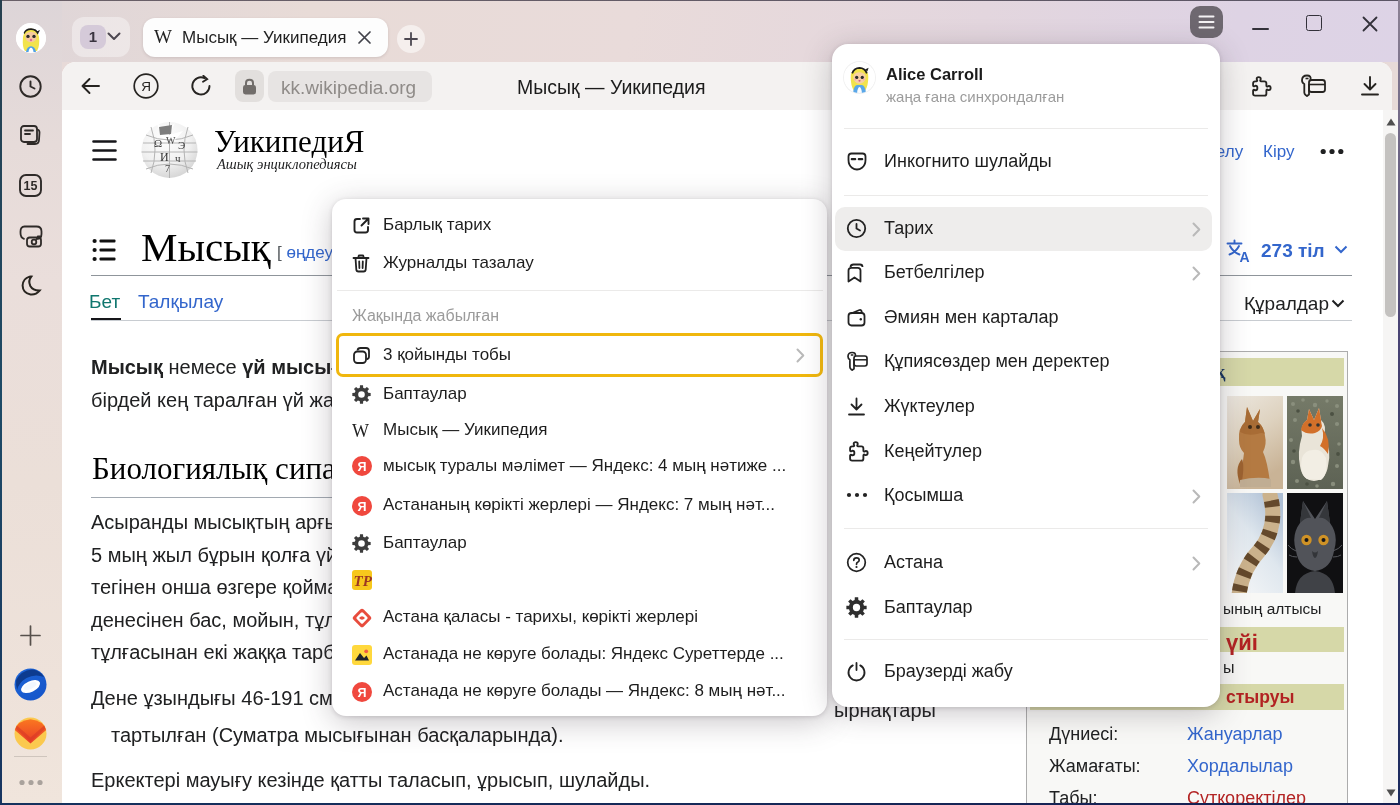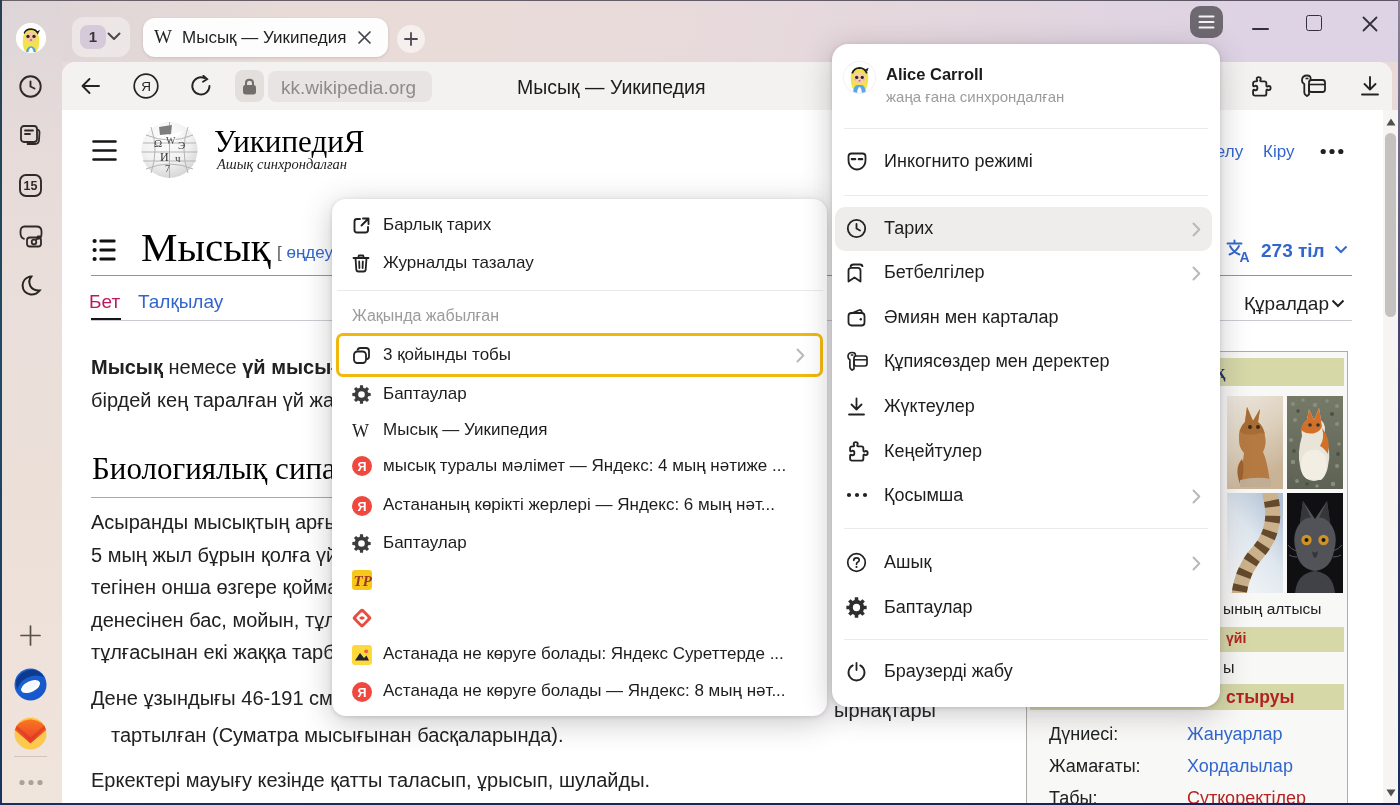--- a/index.html
+++ b/index.html
@@ -226,21 +226,21 @@
     <path d="M20 6 L33 4 L32 13 L21 14Z" fill="#7e7e7e"></path>
     <text x="15" y="26" font-family="Liberation Serif" font-size="11" fill="#3e3e3e">Ω</text>
     <text x="27" y="23" font-family="Liberation Serif" font-size="10" fill="#4a4a4a">W</text>
     <text x="39" y="28" font-family="Liberation Serif" font-size="11" fill="#3e3e3e">Э</text>
     <text x="21" y="40" font-family="Liberation Serif" font-size="12" fill="#333">И</text>
     <text x="36" y="41" font-family="Liberation Serif" font-size="11" fill="#3e3e3e">ч</text>
     <text x="26" y="51" font-family="Liberation Serif" font-size="10" fill="#4a4a4a">7</text>
   </svg>
 </div>
 <div class="abs serif" style="left:214px;top:124px;font-size:31px;color:#000;">УикипедиЯ</div>
-<div class="abs serif" style="left:217px;top:156px;font-size:14.5px;font-style:italic;color:#202122;">Ашық синхрондалған</div>
+<div class="abs serif" style="left:217px;top:156px;font-size:14.5px;font-style:italic;color:#202122;">Ашық энциклопедиясы</div>
 
 <div class="abs" style="left:1195px;top:142px;font-size:17px;color:#3366cc;">іркелу</div>
 <div class="abs" style="left:1263px;top:142px;font-size:17px;color:#3366cc;">Кіру</div>
 <div class="abs" style="left:1320px;top:148px;">
     <svg width="24" height="7" viewBox="0 0 24 7">
       <circle cx="3.2" cy="3.5" r="2.6" fill="#202122"></circle>
       <circle cx="12" cy="3.5" r="2.6" fill="#202122"></circle>
       <circle cx="20.8" cy="3.5" r="2.6" fill="#202122"></circle>
     </svg>
   </div>
@@ -252,21 +252,21 @@
       <circle cx="2.6" cy="21" r="2.1"></circle>
     <rect x="7.5" y="1.6" width="16" height="2.8" rx="1"></rect>
       <rect x="7.5" y="10.6" width="16" height="2.8" rx="1"></rect>
       <rect x="7.5" y="19.6" width="16" height="2.8" rx="1"></rect>
   </svg>
 </div>
 <div class="abs serif" style="left:141px;top:223px;font-size:41px;color:#000;">Мысық</div>
 <div class="abs" style="left:277px;top:243px;font-size:17px;color:#54595d;">[ <span style="color:#3366cc;">өңдеу</span></div>
 <div class="abs" style="left:91px;top:275px;width:1261px;height:1px;background:#8f959b;"></div>
 
-<div class="abs" style="left:89px;top:291px;font-size:19px;color:#be185d;">Бет</div>
+<div class="abs" style="left:89px;top:291px;font-size:19px;color:#0f766e;">Бет</div>
 <div class="abs" style="left:138px;top:291px;font-size:19px;color:#3366cc;">Талқылау</div>
 <div class="abs" style="left:91px;top:318px;width:30px;height:3px;background:#16161a;"></div>
 <div class="abs" style="left:91px;top:320px;width:1261px;height:1px;background:#c8ccd1;"></div>
 
 <div class="abs" style="left:1226px;top:239px;">
   <svg width="26" height="23" viewBox="0 0 26 23">
     <g stroke="#36c" stroke-width="1.9" fill="none" stroke-linecap="round">
       <path d="M1.5 4.5 H15.5 M8.5 1.5 V4.5"></path>
       <path d="M4 7 Q7 13 13.5 15.5 M13 7 Q10 13 3.5 15.5"></path>
     </g>
@@ -393,21 +393,21 @@
     <circle cx="19.5" cy="47" r="5.2" fill="#cf9226"></circle>
       <circle cx="36.5" cy="47" r="5.2" fill="#cf9226"></circle>
     <circle cx="19.5" cy="47" r="2" fill="#17171a"></circle>
       <circle cx="36.5" cy="47" r="2" fill="#17171a"></circle>
     <path d="M25 58 Q28 61 31 58 Q30 65 28 65 Q26 65 25 58Z" fill="#333539"></path>
     <path d="M9 58 Q4 56 1 52 M10 64 Q5 64 2 62 M46 58 Q52 56 55 52 M46 64 Q51 64 54 62" stroke="#55575c" stroke-width="1" fill="none"></path>
   </svg>
 </div>
 <div class="abs" style="left:1223px;top:600px;font-size:15.5px;color:#202122;">ының алтысы</div>
 <div class="abs" style="left:1030px;top:627px;width:314px;height:25px;background:#d6d8a8;"></div>
-<div class="abs" style="left:1226px;top:630px;font-size:14px;font-weight:bold;color:#b22222;">үйі</div>
+<div class="abs" style="left:1226px;top:630px;font-size:22px;font-weight:bold;color:#b22222;">үйі</div>
 <div class="abs" style="left:1223px;top:659px;font-size:16px;color:#202122;">ы</div>
 <div class="abs" style="left:1030px;top:684px;width:314px;height:26px;background:#d6d8a8;"></div>
 <div class="abs" style="left:1226px;top:687px;font-size:17.5px;font-weight:bold;color:#b22222;">стыруы</div>
 <div class="abs" style="left:1049px;top:724px;font-size:18px;color:#202122;">Дүниесі:</div>
 <div class="abs" style="left:1187px;top:724px;font-size:18px;color:#3366cc;">Жануарлар</div>
 <div class="abs" style="left:1049px;top:756px;font-size:18px;color:#202122;">Жамағаты:</div>
 <div class="abs" style="left:1187px;top:756px;font-size:18px;color:#3366cc;">Хордалылар</div>
 <div class="abs" style="left:1049px;top:788px;font-size:18px;color:#202122;">Табы:</div>
 <div class="abs" style="left:1187px;top:788px;font-size:18px;color:#b32424;">Сүтқоректілер</div>
 
@@ -467,40 +467,41 @@
         <text x="10" y="14.5" font-size="12.5" font-weight="bold" fill="#fff" text-anchor="middle">Я</text>
       </svg>
     </div>
   <div class="mrow" style="top:257px;">мысық туралы мәлімет — Яндекс: 4 мың нәтиже ...</div>
   <div class="mic" style="top:297px;">
       <svg width="20" height="20" viewBox="0 0 20 20">
         <circle cx="10" cy="10" r="10" fill="#f0483e"></circle>
         <text x="10" y="14.5" font-size="12.5" font-weight="bold" fill="#fff" text-anchor="middle">Я</text>
       </svg>
     </div>
-  <div class="mrow" style="top:296px;">Астананың көрікті жерлері — Яндекс: 6 мың нәт...</div>
+  <div class="mrow" style="top:296px;">Астананың көрікті жерлері — Яндекс: 7 мың нәт...</div>
   <div class="mic" style="top:335px;">
       <svg width="19" height="19" viewBox="0 0 19 19">
     <path d="M7.83 2.80 L7.97 0.33 L11.03 0.33 L11.17 2.80 L11.69 2.96 L12.14 3.13 L12.58 3.32 L13.05 3.59 L14.90 1.93 L17.07 4.10 L15.41 5.95 L15.68 6.42 L15.87 6.86 L16.04 7.31 L16.20 7.83 L18.67 7.97 L18.67 11.03 L16.20 11.17 L16.04 11.69 L15.87 12.14 L15.68 12.58 L15.41 13.05 L17.07 14.90 L14.90 17.07 L13.05 15.41 L12.58 15.68 L12.14 15.87 L11.69 16.04 L11.17 16.20 L11.03 18.67 L7.97 18.67 L7.83 16.20 L7.31 16.04 L6.86 15.87 L6.42 15.68 L5.95 15.41 L4.10 17.07 L1.93 14.90 L3.59 13.05 L3.32 12.58 L3.13 12.14 L2.96 11.69 L2.80 11.17 L0.33 11.03 L0.33 7.97 L2.80 7.83 L2.96 7.31 L3.13 6.86 L3.32 6.42 L3.59 5.95 L1.93 4.10 L4.10 1.93 L5.95 3.59 L6.42 3.32 L6.86 3.13 L7.31 2.96Z M12.8 9.5 A3.3 3.3 0 1 0 6.2 9.5 A3.3 3.3 0 1 0 12.8 9.5Z" fill="#3c3c3c" fill-rule="evenodd"></path>
   </svg>
     </div>
   <div class="mrow" style="top:334px;">Баптаулар</div>
   <div class="mic" style="top:371px;">
       <svg width="20" height="20" viewBox="0 0 20 20">
         <rect width="20" height="20" rx="3" fill="#f7c81c"></rect>
         <text x="1.5" y="15.5" font-size="15" font-style="italic" font-weight="bold" fill="#9c3722" font-family="Liberation Serif">TP</text>
       </svg>
     </div>
   <div class="mic" style="top:409px;">
       <svg width="20" height="20" viewBox="0 0 20 20">
     <rect x="2.8" y="2.8" width="14.4" height="14.4" rx="2.5" fill="#e84c3d" transform="rotate(45 10 10)"></rect>
     <rect x="5.6" y="5.6" width="8.8" height="8.8" rx="1.5" fill="#fff" transform="rotate(45 10 10)"></rect>
     <path d="M7 10 Q10 6.5 13 10 Q10 13.5 7 10Z" fill="#e84c3d"></path>
   </svg>
     </div>
+  <div class="mrow" style="top:408px;">Астана қаласы - тарихы, көрікті жерлері</div>
   <div class="mic" style="top:446px;">
       <svg width="20" height="20" viewBox="0 0 20 20">
     <rect width="20" height="20" rx="3" fill="#ffd83d"></rect>
     <path d="M3 15.5 L8 8 L12 13 L14.5 10.5 L17 15.5Z" fill="#20242c"></path>
     <circle cx="14.2" cy="6.3" r="1.9" fill="#f05c44"></circle>
   </svg>
     </div>
   <div class="mrow" style="top:445px;">Астанада не көруге болады: Яндекс Суреттерде ...</div>
   <div class="mic" style="top:483px;">
       <svg width="20" height="20" viewBox="0 0 20 20">
@@ -531,21 +532,21 @@
   </div>
   <div style="position:absolute;left:54px;top:21px;font-size:16.5px;font-weight:bold;color:#1b1b1b;">Alice Carroll</div>
   <div style="position:absolute;left:54px;top:44px;font-size:15px;color:#9c9c9c;">жаңа ғана синхрондалған</div>
   <div class="rsep" style="top:84px;"></div>
   <div class="ric" style="top:107px;">
     <svg width="22" height="21" viewBox="0 0 22 21" fill="none" stroke="#222" stroke-width="1.8" stroke-linejoin="round">
       <path d="M2.5 5.5 Q2.5 2.5 5.5 2.5 H16.5 Q19.5 2.5 19.5 5.5 V9 Q19.5 14 16 16.8 Q13.8 18.5 11 18.5 Q8.2 18.5 6 16.8 Q2.5 14 2.5 9Z"></path>
       <path d="M5.8 8.2 H9.2 M12.8 8.2 H16.2" stroke-width="2.2" stroke-linecap="round"></path>
     </svg>
   </div>
-  <div class="rrow" style="top:107px;">Инкогнито режимі</div>
+  <div class="rrow" style="top:107px;">Инкогнито шулайды</div>
   <div class="rsep" style="top:151px;"></div>
   <div style="position:absolute;left:3px;top:163px;width:377px;height:44px;border-radius:10px;background:#eeedec;"></div>
   <div class="ric" style="top:174px;">
     <svg width="21" height="21" viewBox="0 0 21 21" fill="none" stroke="#222" stroke-width="1.8" stroke-linecap="round">
       <circle cx="10.5" cy="10.5" r="8.7"></circle>
         <path d="M10.5 6 V10.5 L14 12.5"></path>
     </svg>
   </div>
   <div class="rrow" style="top:174px;">Тарих</div>
   <div class="rchev" style="top:178px;">
@@ -608,21 +609,21 @@
       </svg>
     </div>
   <div class="rsep" style="top:484px;"></div>
   <div class="ric" style="top:508px;">
     <svg width="21" height="21" viewBox="0 0 21 21" fill="none" stroke="#222" stroke-width="1.7">
       <circle cx="10.5" cy="10.5" r="8.8"></circle>
       <path d="M7.8 8.3 Q7.8 5.8 10.5 5.8 Q13.2 5.8 13.2 8 Q13.2 9.6 11.6 10.3 Q10.5 10.8 10.5 12.3" stroke-linecap="round"></path>
       <circle cx="10.5" cy="15" r="1.1" fill="#222" stroke="none"></circle>
     </svg>
   </div>
-  <div class="rrow" style="top:508px;">Ашық</div>
+  <div class="rrow" style="top:508px;">Астана</div>
   <div class="rchev" style="top:512px;">
       <svg width="9" height="15" viewBox="0 0 9 15" fill="none" stroke="#b9b9b9" stroke-width="2" stroke-linecap="round" stroke-linejoin="round">
         <path d="M1.5 1.5 L7.3 7.5 L1.5 13.5"></path>
       </svg>
     </div>
   <div class="ric" style="top:553px;">
     <svg width="21" height="21" viewBox="0 0 19 19">
       <path d="M7.83 2.80 L7.97 0.33 L11.03 0.33 L11.17 2.80 L11.69 2.96 L12.14 3.13 L12.58 3.32 L13.05 3.59 L14.90 1.93 L17.07 4.10 L15.41 5.95 L15.68 6.42 L15.87 6.86 L16.04 7.31 L16.20 7.83 L18.67 7.97 L18.67 11.03 L16.20 11.17 L16.04 11.69 L15.87 12.14 L15.68 12.58 L15.41 13.05 L17.07 14.90 L14.90 17.07 L13.05 15.41 L12.58 15.68 L12.14 15.87 L11.69 16.04 L11.17 16.20 L11.03 18.67 L7.97 18.67 L7.83 16.20 L7.31 16.04 L6.86 15.87 L6.42 15.68 L5.95 15.41 L4.10 17.07 L1.93 14.90 L3.59 13.05 L3.32 12.58 L3.13 12.14 L2.96 11.69 L2.80 11.17 L0.33 11.03 L0.33 7.97 L2.80 7.83 L2.96 7.31 L3.13 6.86 L3.32 6.42 L3.59 5.95 L1.93 4.10 L4.10 1.93 L5.95 3.59 L6.42 3.32 L6.86 3.13 L7.31 2.96Z M12.8 9.5 A3.3 3.3 0 1 0 6.2 9.5 A3.3 3.3 0 1 0 12.8 9.5Z" fill="#2e2e2e" fill-rule="evenodd"></path>
     </svg>
   </div>

